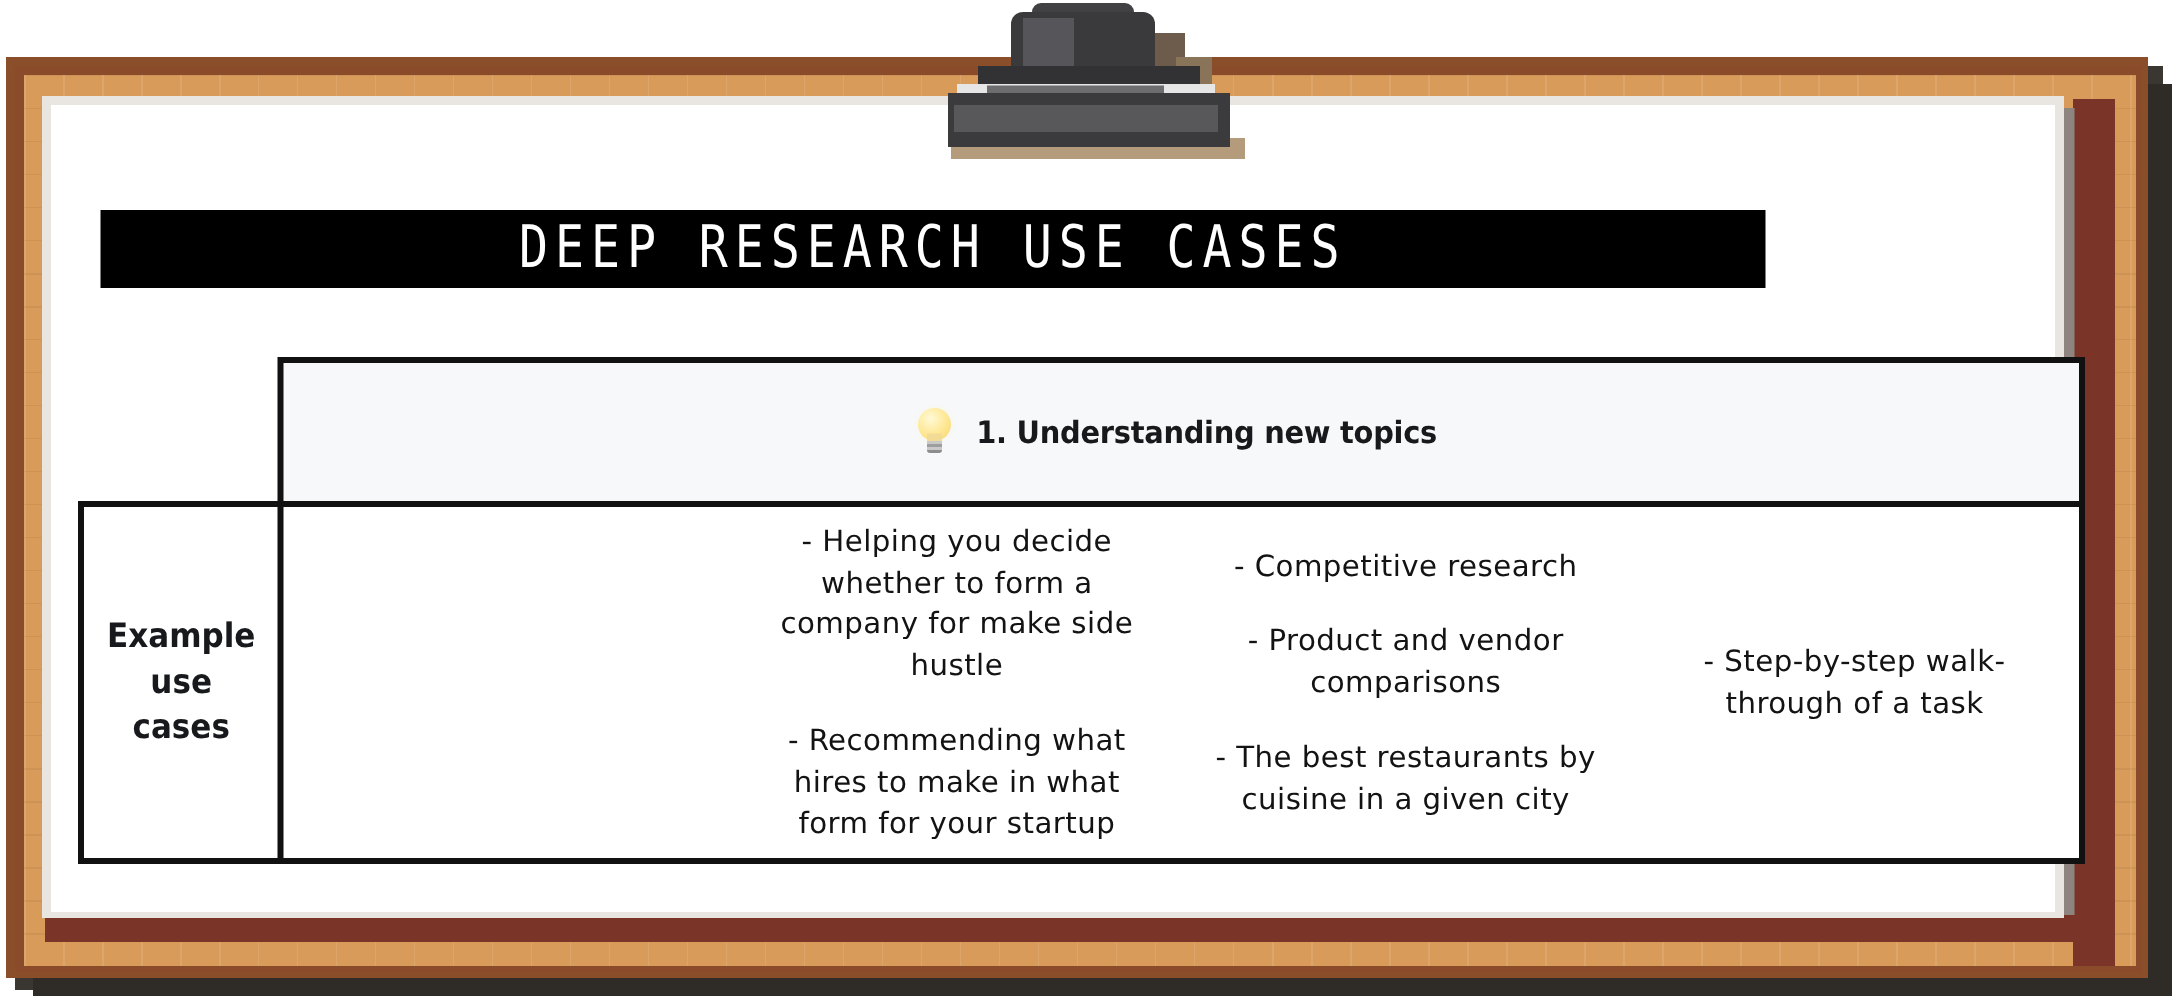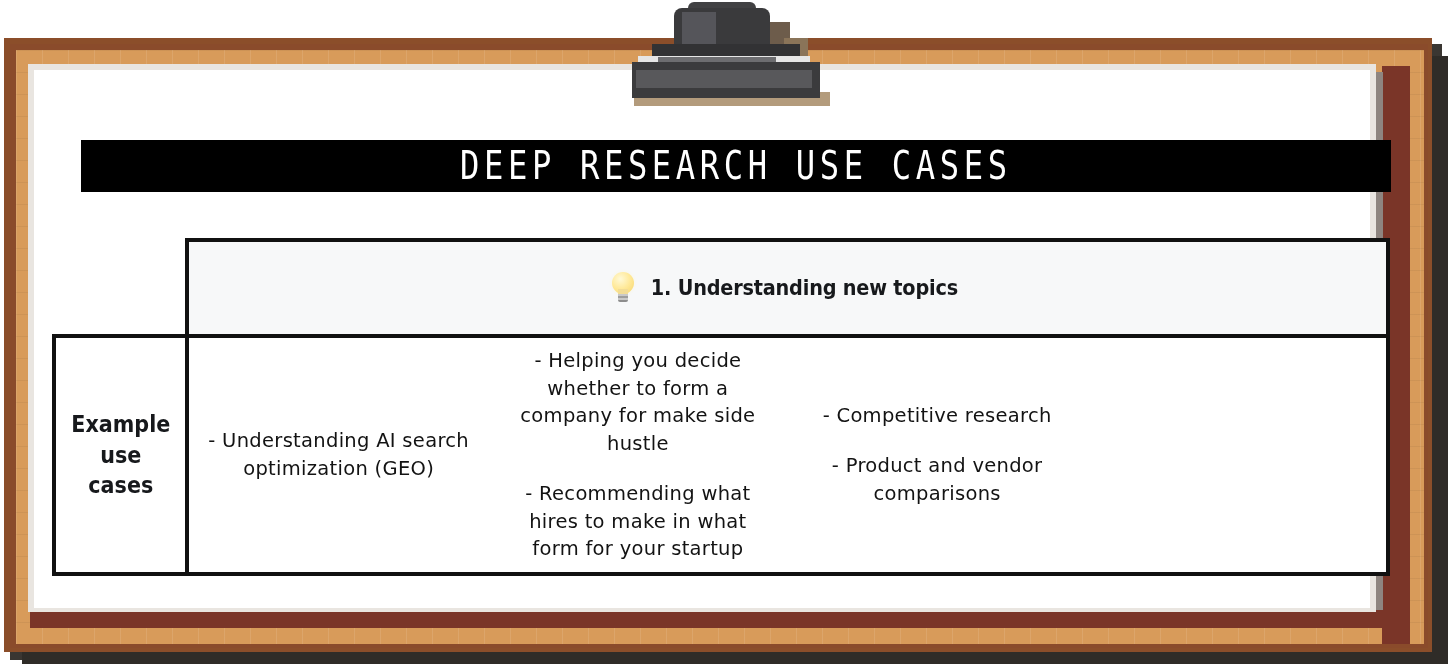--- a/index.html
+++ b/index.html
@@ -200,23 +200,23 @@
   .mount-step-b {
     position: absolute;
     left: 156px; top: 38px;
     width: 24px; height: 22px;
     background: #8a7459;
   }
 
   
   .title-bar {
     position: absolute;
-    left: 81px;
+    left: 67px;
     top: 140px;
-    width: 1310px;
+    width: 1110px;
     height: 52px;
     background: #000000;
     display: flex;
     align-items: center;
     justify-content: center;
   }
   .title-text {
     color: #ffffff;
     font-family: "DejaVu Sans Mono", monospace;
     font-size: 35px;
@@ -445,33 +445,34 @@
 
     <div class="body-row">
 
       <div class="rowhead-cell">
         <span class="rowhead-text" style="white-space: pre-line;">Example
 use
 cases</span>
       </div>
 
       <div class="body-cell">
-        <span class="bullet">- Understanding AI search optimization (GEO)</span>
       </div>
 
       <div class="body-cell">
         <span class="bullet">- Helping you decide whether to form a company for make side hustle</span>
         <span class="bullet">- Recommending what hires to make in what form for your startup</span>
       </div>
 
       <div class="body-cell">
         <span class="bullet">- Competitive research</span>
         <span class="bullet">- Product and vendor comparisons</span>
+        <span class="bullet">- The best restaurants by cuisine in a given city</span>
       </div>
 
       <div class="body-cell">
+        <span class="bullet">- Step-by-step walk-through of a task</span>
       </div>
 
     </div>
 
   </div>
 
 </div>
 
 </body></html>

